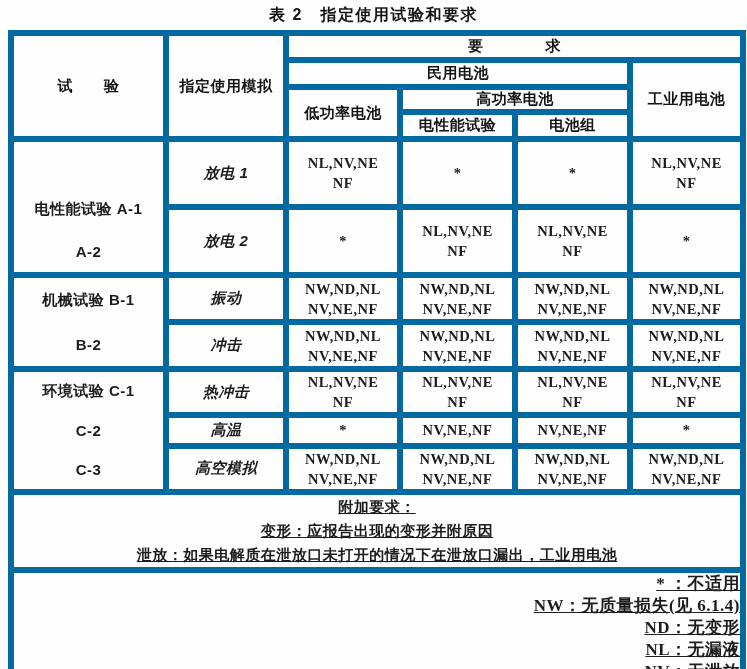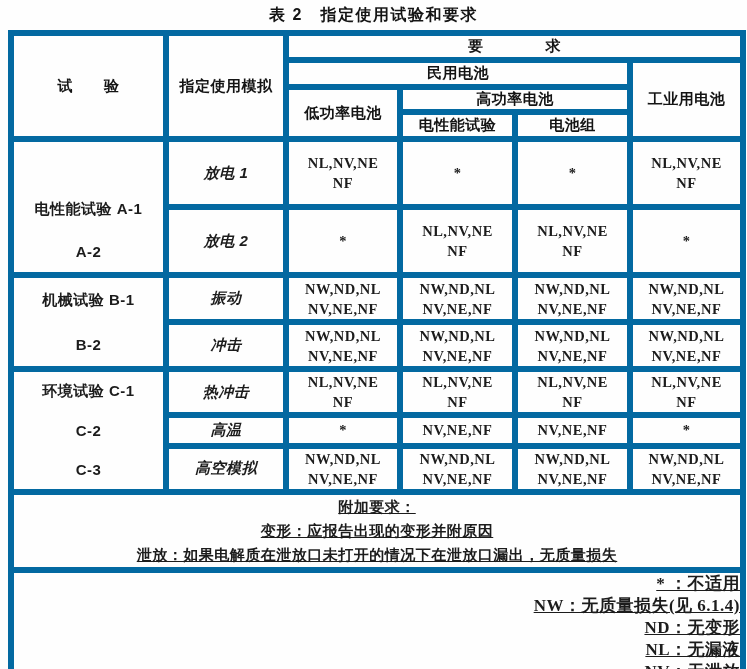--- a/index.html
+++ b/index.html
@@ -223,21 +223,21 @@
       <td class="lat">NW,ND,NL
 NV,NE,NF</td>
       <td class="lat">NW,ND,NL
 NV,NE,NF</td>
     </tr>
 
     <tr>
       <td class="note-cell" colspan="6">
         <div class="note-line">附加要求：</div>
         <div class="note-line">变形：应报告出现的变形并附原因</div>
-        <div class="note-line">泄放：如果电解质在泄放口未打开的情况下在泄放口漏出，无质量损失</div>
+        <div class="note-line">泄放：如果电解质在泄放口未打开的情况下在泄放口漏出，工业用电池</div>
       </td>
     </tr>
 
     <tr>
       <td class="legend-cell" colspan="6">
         <div class="legend-line">* ：不适用</div>
         <div class="legend-line">NW：无质量损失(见 6.1.4)</div>
         <div class="legend-line">ND：无变形</div>
         <div class="legend-line">NL：无漏液</div>
         <div class="legend-line">NV：无泄放</div>

